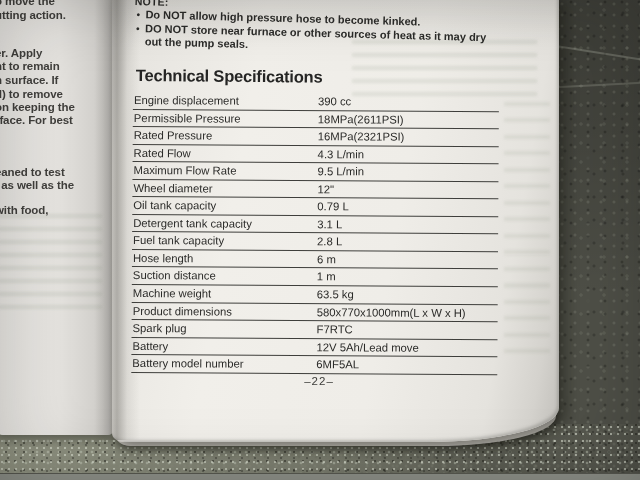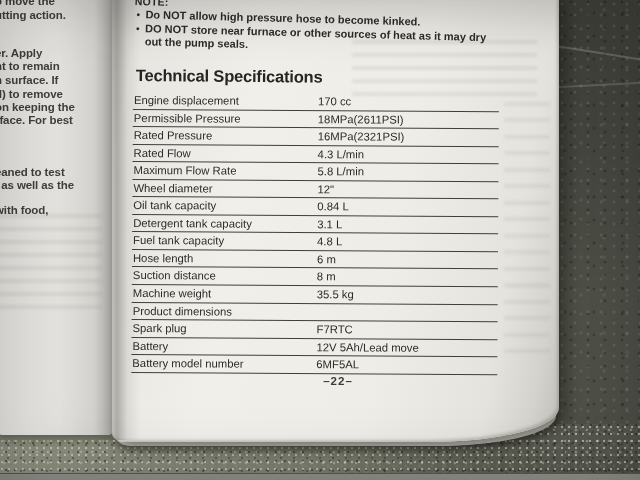--- a/index.html
+++ b/index.html
@@ -97,22 +97,22 @@
   }
   .spec-row{
     position:relative;height:16.55px;
     border-bottom:1.45px solid #3e3e3b;
     font-size:11.3px;color:#2a2a28;
   }
   .spec-label{position:absolute;left:1px;top:2px;white-space:nowrap;}
   .spec-value{position:absolute;left:185px;top:2px;white-space:nowrap;}
   
   .page-number{
-    position:absolute;left:176px;top:383px;width:100px;text-align:center;
-    font-size:11.5px;color:#3b3b38;letter-spacing:1px;font-weight:bold;
+    position:absolute;left:157px;top:383px;width:100px;text-align:center;
+    font-size:11.5px;color:#3b3b38;letter-spacing:1px;
   }
   .vignette{position:absolute;inset:0;box-shadow:inset 0 0 70px rgba(0,0,0,0.22);pointer-events:none;z-index:9;}
 </style>
 </head>
 <body>
 
 <div class="stage">
 
   <div class="concrete"></div>
   <div class="scratch s1"></div>
@@ -153,68 +153,69 @@
         <span class="bullet-dot">•</span>
         <span class="note-text">DO NOT store near furnace or other sources of heat as it may dry out the pump seals.</span>
       </div>
     </div>
 
     <div class="section-title">Technical Specifications</div>
 
     <div class="spec-table">
       <div class="spec-row">
         <span class="spec-label">Engine displacement</span>
-        <span class="spec-value">170 cc</span>
+        <span class="spec-value">390 cc</span>
       </div>
       <div class="spec-row">
         <span class="spec-label">Permissible Pressure</span>
         <span class="spec-value">18MPa(2611PSI)</span>
       </div>
       <div class="spec-row">
         <span class="spec-label">Rated Pressure</span>
         <span class="spec-value">16MPa(2321PSI)</span>
       </div>
       <div class="spec-row">
         <span class="spec-label">Rated Flow</span>
         <span class="spec-value">4.3 L/min</span>
       </div>
       <div class="spec-row">
         <span class="spec-label">Maximum Flow Rate</span>
-        <span class="spec-value">5.8 L/min</span>
+        <span class="spec-value">9.5 L/min</span>
       </div>
       <div class="spec-row">
         <span class="spec-label">Wheel diameter</span>
         <span class="spec-value">12"</span>
       </div>
       <div class="spec-row">
         <span class="spec-label">Oil tank capacity</span>
-        <span class="spec-value">0.84 L</span>
+        <span class="spec-value">0.79 L</span>
       </div>
       <div class="spec-row">
         <span class="spec-label">Detergent tank capacity</span>
         <span class="spec-value">3.1 L</span>
       </div>
       <div class="spec-row">
         <span class="spec-label">Fuel tank capacity</span>
-        <span class="spec-value">4.8 L</span>
+        <span class="spec-value">2.8 L</span>
       </div>
       <div class="spec-row">
         <span class="spec-label">Hose length</span>
         <span class="spec-value">6 m</span>
       </div>
       <div class="spec-row">
         <span class="spec-label">Suction distance</span>
-        <span class="spec-value">8 m</span>
+        <span class="spec-value">1 m</span>
       </div>
       <div class="spec-row">
         <span class="spec-label">Machine weight</span>
-        <span class="spec-value">35.5 kg</span>
+        <span class="spec-value">63.5 kg</span>
       </div>
       <div class="spec-row">
         <span class="spec-label">Product dimensions</span>
+        <span class="spec-value">580x770x1000mm(L x W x H)</span>
       </div>
       <div class="spec-row">
         <span class="spec-label">Spark plug</span>
         <span class="spec-value">F7RTC</span>
       </div>
       <div class="spec-row">
         <span class="spec-label">Battery</span>
         <span class="spec-value">12V 5Ah/Lead move</span>
       </div>
       <div class="spec-row">

